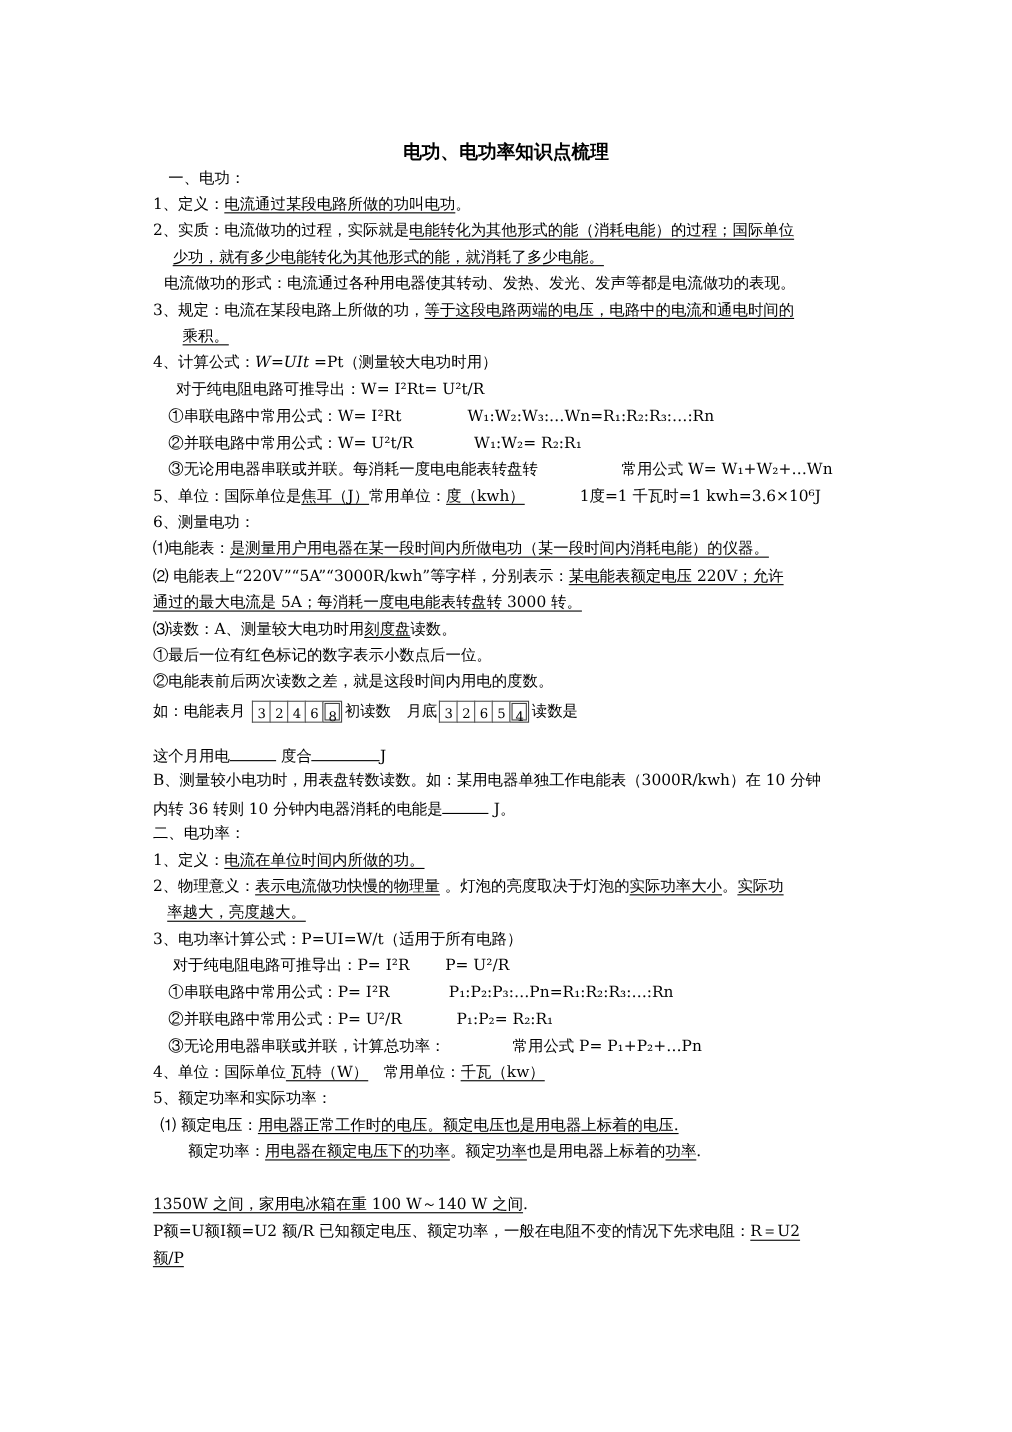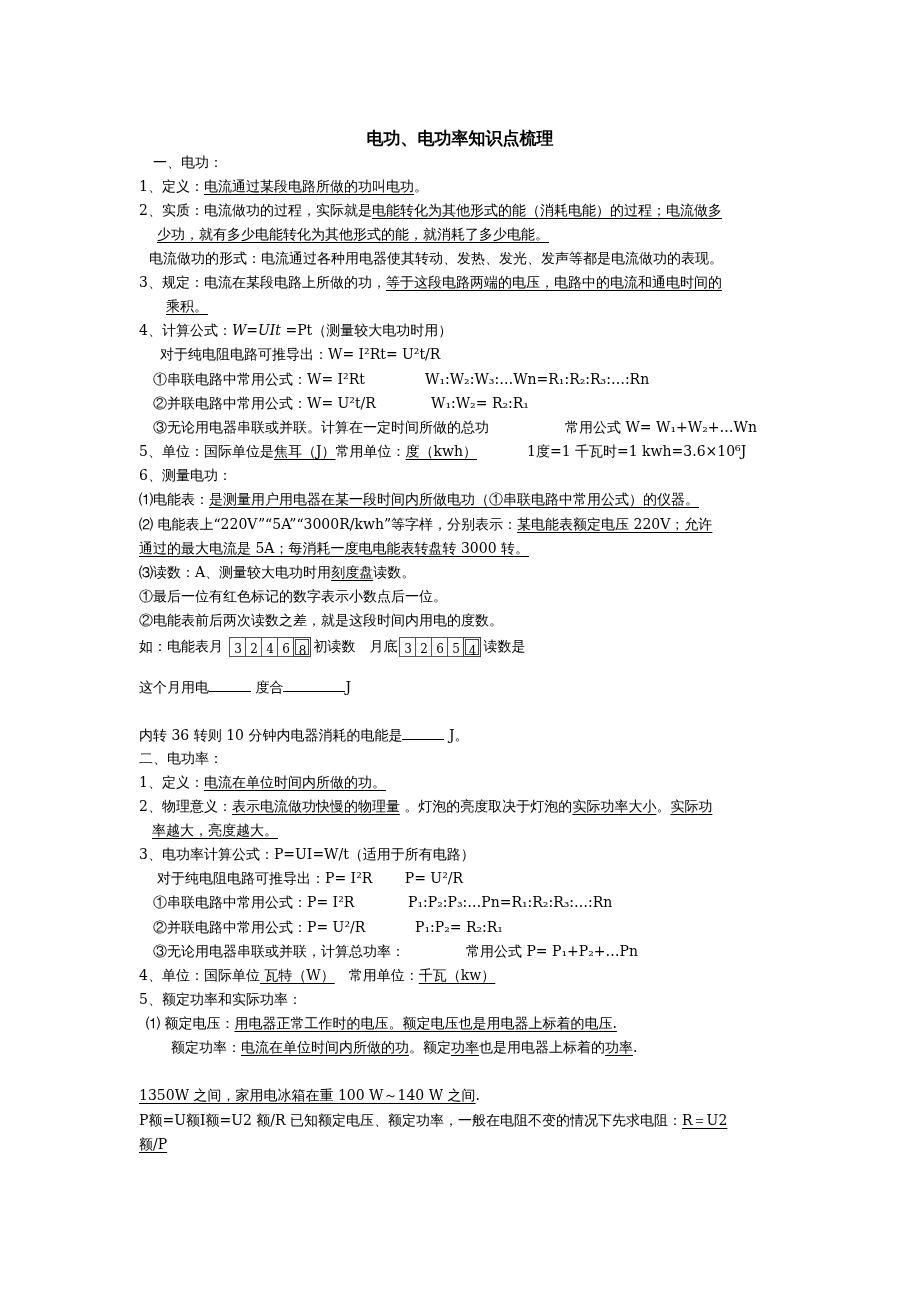--- a/index.html
+++ b/index.html
@@ -20,43 +20,43 @@
 <body>
 
 <div class="page">
 
   <div class="title b">电功、电功率知识点梳理</div>
 
   <div class="line" style="top:140px;left:153px">一、电功：</div>
 
   <div class="line" style="top:164px"><span>1、定义：</span><u>电流通过某段电路所做的功叫电功</u><span>。</span></div>
 
-  <div class="line" style="top:188px"><span>2、实质：电流做功的过程，实际就是</span><u>电能转化为其他形式的能（消耗电能）的过程；电流做多</u></div>
+  <div class="line" style="top:188px"><span>2、实质：电流做功的过程，实际就是</span><u>电能转化为其他形式的能（消耗电能）的过程；国际单位</u></div>
   <div class="line" style="top:236px;left:149px">电流做功的形式：电流通过各种用电器使其转动、发热、发光、发声等都是电流做功的表现。</div>
 
   <div class="line" style="top:212px;left:157px"><u>少功，就有多少电能转化为其他形式的能，就消耗了多少电能。</u></div>
 
   <div class="line" style="top:260px"><span>3、规定：电流在某段电路上所做的功，</span><u>等于这段电路两端的电压，电路中的电流和通电时间的</u></div>
   <div class="line" style="top:284px;left:166px"><u>乘积。</u></div>
 
   <div class="line" style="top:308px"><span>4、计算公式：</span><span class="i">W=UIt</span><span> =Pt（测量较大电功时用）</span></div>
 
   <div class="line" style="top:332px;left:160px">对于纯电阻电路可推导出：W= I²Rt= U²t/R</div>
 
   <div class="line" style="top:357px;left:153px"><span>①串联电路中常用公式：W= I²Rt</span><span style="position:absolute;left:272px">W₁:W₂:W₃:…Wn=R₁:R₂:R₃:…:Rn</span></div>
 
   <div class="line" style="top:381px;left:153px"><span>②并联电路中常用公式：W= U²t/R</span><span style="position:absolute;left:278px">W₁:W₂= R₂:R₁</span></div>
 
-  <div class="line" style="top:405px;left:153px"><span>③无论用电器串联或并联。计算在一定时间所做的总功</span><span style="position:absolute;left:412px">常用公式 W= W₁+W₂+…Wn</span></div>
+  <div class="line" style="top:405px;left:153px"><span>③无论用电器串联或并联。每消耗一度电电能表转盘转</span><span style="position:absolute;left:412px">常用公式 W= W₁+W₂+…Wn</span></div>
 
   <div class="line" style="top:429px"><span>5、单位：国际单位是</span><u>焦耳（J）</u><span>常用单位：</span><u>度（kwh）</u><span style="position:absolute;left:388px">1度=1 千瓦时=1 kwh=3.6×10⁶J</span></div>
 
   <div class="line" style="top:453px">6、测量电功：</div>
 
-  <div class="line" style="top:477px"><span>⑴电能表：</span><u>是测量用户用电器在某一段时间内所做电功（①串联电路中常用公式）的仪器。</u></div>
+  <div class="line" style="top:477px"><span>⑴电能表：</span><u>是测量用户用电器在某一段时间内所做电功（某一段时间内消耗电能）的仪器。</u></div>
 
   <div class="line" style="top:502px"><span>⑵ 电能表上“220V”“5A”“3000R/kwh”等字样，分别表示：</span><u>某电能表额定电压 220V；允许</u></div>
   <div class="line" style="top:526px"><u>通过的最大电流是 5A；每消耗一度电电能表转盘转 3000 转。</u></div>
 
   <div class="line" style="top:574px">①最后一位有红色标记的数字表示小数点后一位。</div>
 
   <div class="line" style="top:550px"><span>⑶读数：A、测量较大电功时用</span><u>刻度盘</u><span>读数。</span></div>
   <div class="line" style="top:598px">②电能表前后两次读数之差，就是这段时间内用电的度数。</div>
 
   <div class="line" style="top:624px">
@@ -71,20 +71,21 @@
       <span class="digit">3</span>
         <span class="digit">2</span>
         <span class="digit">6</span>
         <span class="digit">5</span>
         <span class="digit last">4</span>
     </span><span>读数是</span>
   </div>
 
   <div class="line" style="top:664px"><span>这个月用电</span><span class="blank" style="width:42px"></span><span> 度合</span><span class="blank" style="width:62px"></span><span>J</span></div>
 
+  <div class="line" style="top:688px">B、测量较小电功时，用表盘转数读数。如：某用电器单独工作电能表（3000R/kwh）在 10 分钟</div>
   <div class="line" style="top:712px"><span>内转 36 转则 10 分钟内电器消耗的电能是</span><span class="blank" style="width:42px"></span><span> J。</span></div>
 
   <div class="line" style="top:736px">二、电功率：</div>
 
   <div class="line" style="top:760px"><span>1、定义：</span><u>电流在单位时间内所做的功。</u></div>
 
   <div class="line" style="top:784px"><span>2、物理意义：</span><u>表示电流做功快慢的物理量</u><span> 。灯泡的亮度取决于灯泡的</span><u>实际功率大小</u><span>。</span><u>实际功</u></div>
   <div class="line" style="top:808px;left:152px"><u>率越大，亮度越大。</u></div>
 
   <div class="line" style="top:832px">3、电功率计算公式：P=UI=W/t（适用于所有电路）</div>
@@ -96,20 +97,20 @@
   <div class="line" style="top:905px;left:153px"><span>②并联电路中常用公式：P= U²/R</span><span style="position:absolute;left:262px">P₁:P₂= R₂:R₁</span></div>
 
   <div class="line" style="top:929px;left:153px"><span>③无论用电器串联或并联，计算总功率：</span><span style="position:absolute;left:313px">常用公式 P= P₁+P₂+…Pn</span></div>
 
   <div class="line" style="top:953px"><span>4、单位：国际单位</span><u> 瓦特（W）</u><span>　常用单位：</span><u>千瓦（kw）</u></div>
 
   <div class="line" style="top:977px">5、额定功率和实际功率：</div>
 
   <div class="line" style="top:1001px;left:146px"><span>⑴ 额定电压：</span><u>用电器正常工作时的电压。额定电压也是用电器上标着的电压.</u></div>
 
-  <div class="line" style="top:1025px;left:171px"><span>额定功率：</span><u>电流在单位时间内所做的功</u><span>。额定</span><u>功率</u><span>也是用电器上标着的</span><u>功率</u><span>.</span></div>
+  <div class="line" style="top:1025px;left:171px"><span>额定功率：</span><u>用电器在额定电压下的功率</u><span>。额定</span><u>功率</u><span>也是用电器上标着的</span><u>功率</u><span>.</span></div>
 
   <div class="line" style="top:1073px"><u>1350W 之间，家用电冰箱在重 100 W～140 W 之间</u><span>.</span></div>
 
   <div class="line" style="top:1098px"><span>P额=U额I额=U2 额/R 已知额定电压、额定功率，一般在电阻不变的情况下先求电阻：</span><u>R＝U2</u></div>
   <div class="line" style="top:1122px"><u>额/P</u></div>
 
 </div>
 
 </body></html>

